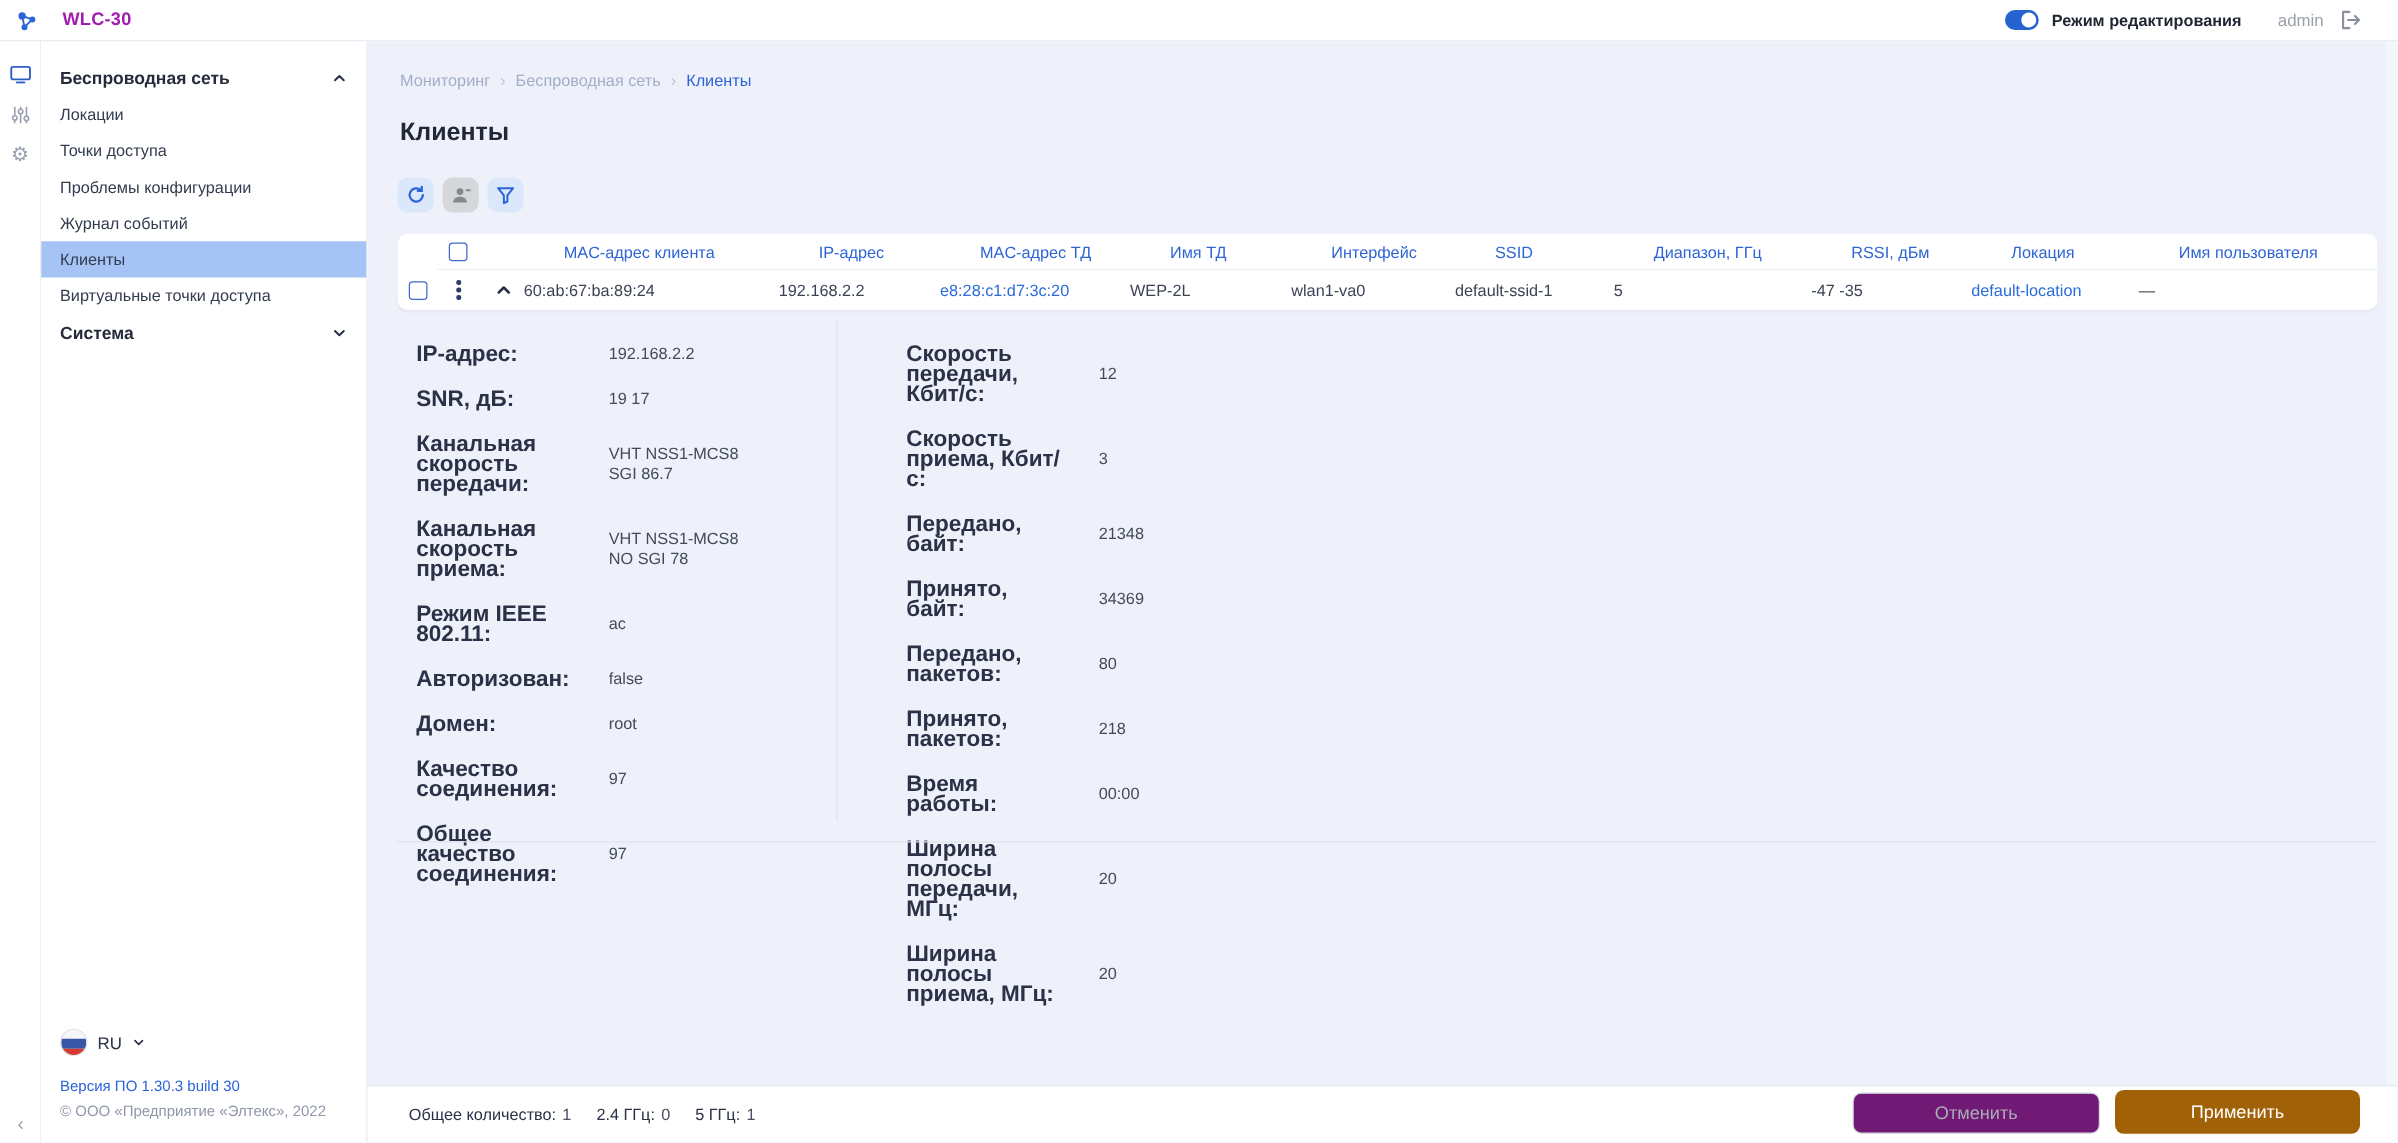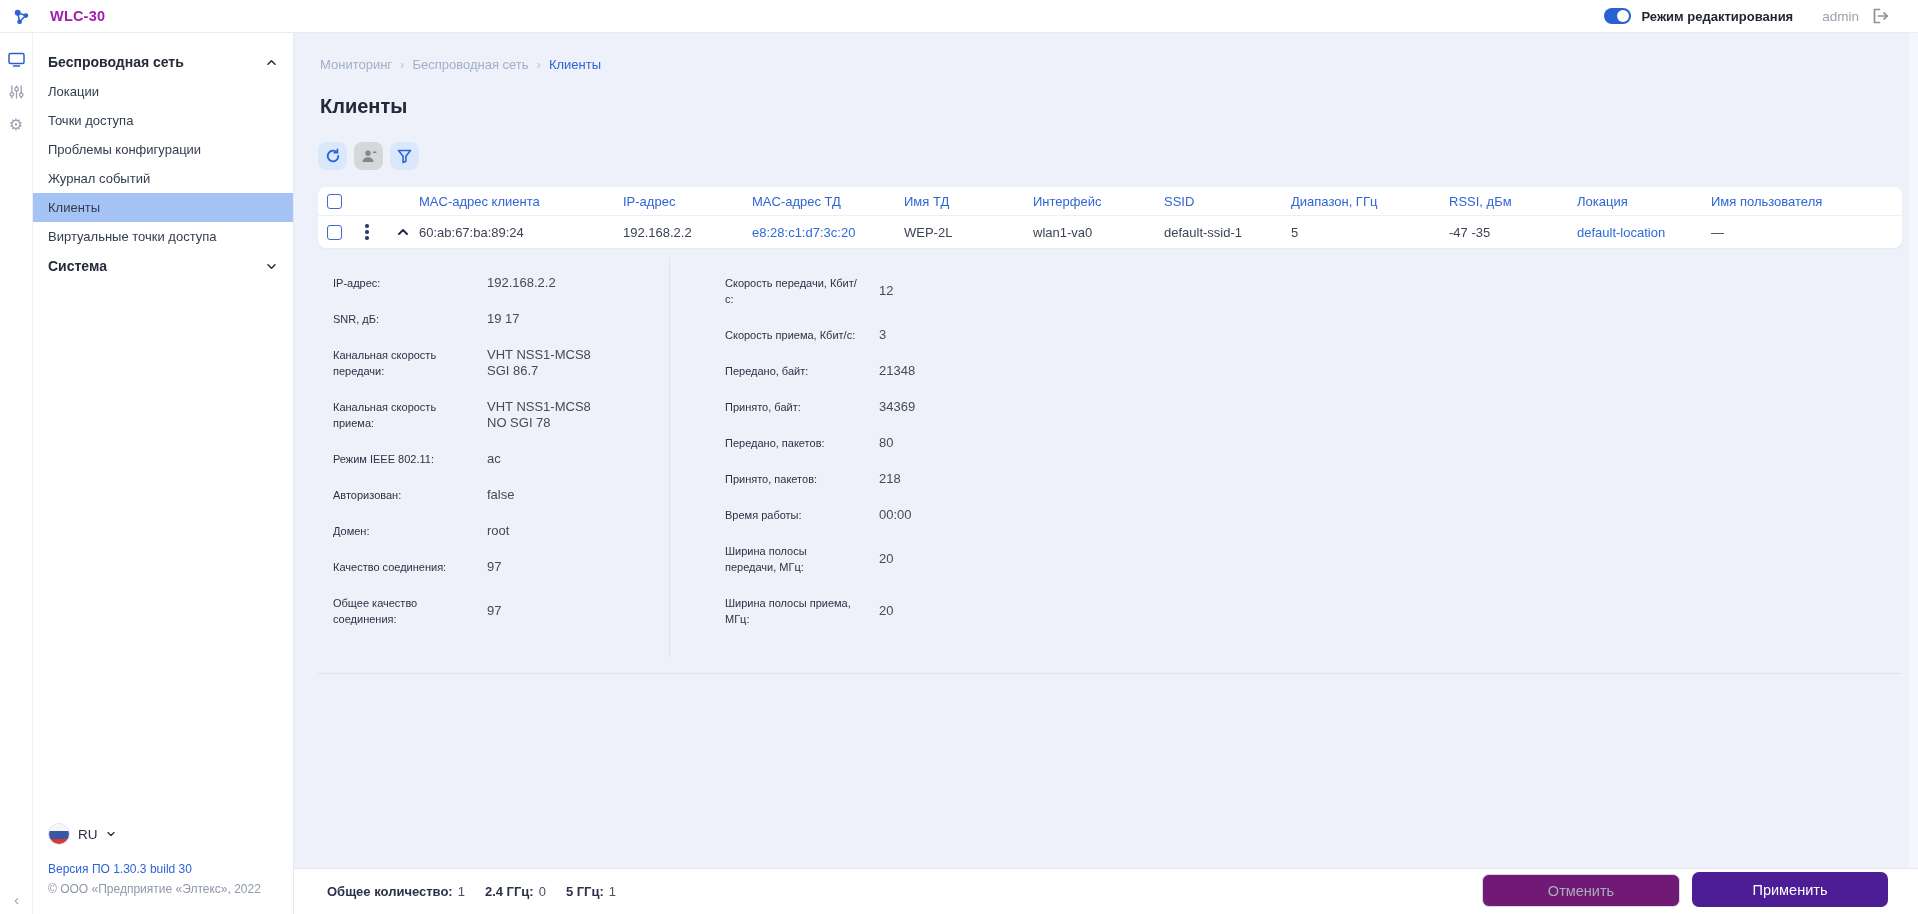--- a/index.html
+++ b/index.html
@@ -59,55 +59,55 @@
   .tbtn { width:29px; height:28px; border-radius:8px; display:flex; align-items:center;
           justify-content:center; cursor:pointer; border:none; }
   .tbtn.blue { background:#dbe8fb; }
   .tbtn.gray { background:#d5d7da; }
 
   
   .table-card { position:absolute; left:24px; top:154px; width:1584px; background:#fff;
                 border-radius:8px; box-shadow:0 1px 2px rgba(40,60,120,.05); }
   .tgrid { display:grid; grid-template-columns:32px 69px 204px 129px 152px 129px 131px 127px 158px 128px 134px auto;
            align-items:center; }
-  .thead { height:29px; border-bottom:1px solid #eceff6; }
+  .thead { height:29px; border-bottom:1px solid #eceff6;margin-left:32px; }
   .trow  { height:32px; }
   .th { color:#2e65d6; font-size:13px; white-space:nowrap; }
   .td { color:#3c4354; font-size:13px; white-space:nowrap; }
   .cell-link { color:#2b6cd9; cursor:pointer; }
   .checkbox { width:15px; height:15px; border:1.5px solid #4069c9; border-radius:3px;
               background:#fff; margin-left:9px; cursor:pointer; }
   .actions { display:flex; align-items:center; padding-left:15px; gap:28px; }
   .kebab { display:flex; flex-direction:column; gap:2.5px; cursor:pointer; }
   .kebab i { width:3.5px; height:3.5px; border-radius:50%; background:#2c3e69; display:block; }
   .row-chevron { cursor:pointer; display:flex; }
 
   
   .details { position:absolute; left:24px; top:218px; width:1584px; height:422px; }
   .dcol { position:absolute; top:24px; }
   .dcol.left { left:15px; width:322px; }
   .dcol.right { left:407px; width:560px; }
   .dvr { position:absolute; left:351px; top:6px; height:400px; width:1px; background:#dfe3ee; }
   .drow { display:flex; align-items:center; margin-bottom:20px; min-height:16px; }
-  .dlabel { width:132px; margin-right:22px; font-weight:400; font-size:11px; color:#2b3147; line-height:16px; }
+  .dlabel { width:132px; margin-right:22px; font-weight:700; font-size:18px; color:#2b3147; line-height:16px; }
   .dvalue { font-size:13px; color:#434a5c; line-height:16px; }
   .dcol.left .dvalue { max-width:125px; }
   .details-rule { position:absolute; left:24px; right:16px; top:640px; height:1px; background:#dfe3ee; }
 
   
   .footerbar { position:absolute; left:0; right:0; bottom:0; height:46px; background:#fff;
                border-top:1px solid #e5e9f2; }
   .stats { position:absolute; left:33px; top:0; height:100%; display:flex; align-items:center; gap:20px; font-size:13px; }
   .stat { display:flex; gap:5px; }
-  .stat b { color:#2b3147; font-weight:700; }
+  .stat b { color:#2b3147; font-weight:400; }
   .stat span { color:#4a5064; }
   .btn-cancel { position:absolute; left:1188px; top:5px; width:198px; height:33px; background:#701a75;
                 border:1px solid #d8dade; border-radius:7px; color:#a9adb5; font-size:14.5px;
                 font-family:"Liberation Sans",sans-serif; cursor:pointer; }
-  .btn-apply { position:absolute; left:1398px; top:3px; width:196px; height:35px; background:#4c1d95;
+  .btn-apply { position:absolute; left:1398px; top:3px; width:196px; height:35px; background:#a16207;
                border:none; border-radius:7px; color:#fff; font-size:14.5px;
                font-family:"Liberation Sans",sans-serif; cursor:pointer; }
 </style>
 </head>
 <body>
 
 <div class="topbar">
   <div class="brand">
     <span style="display:flex;">
       <svg width="19" height="19" viewBox="0 0 20 20">

